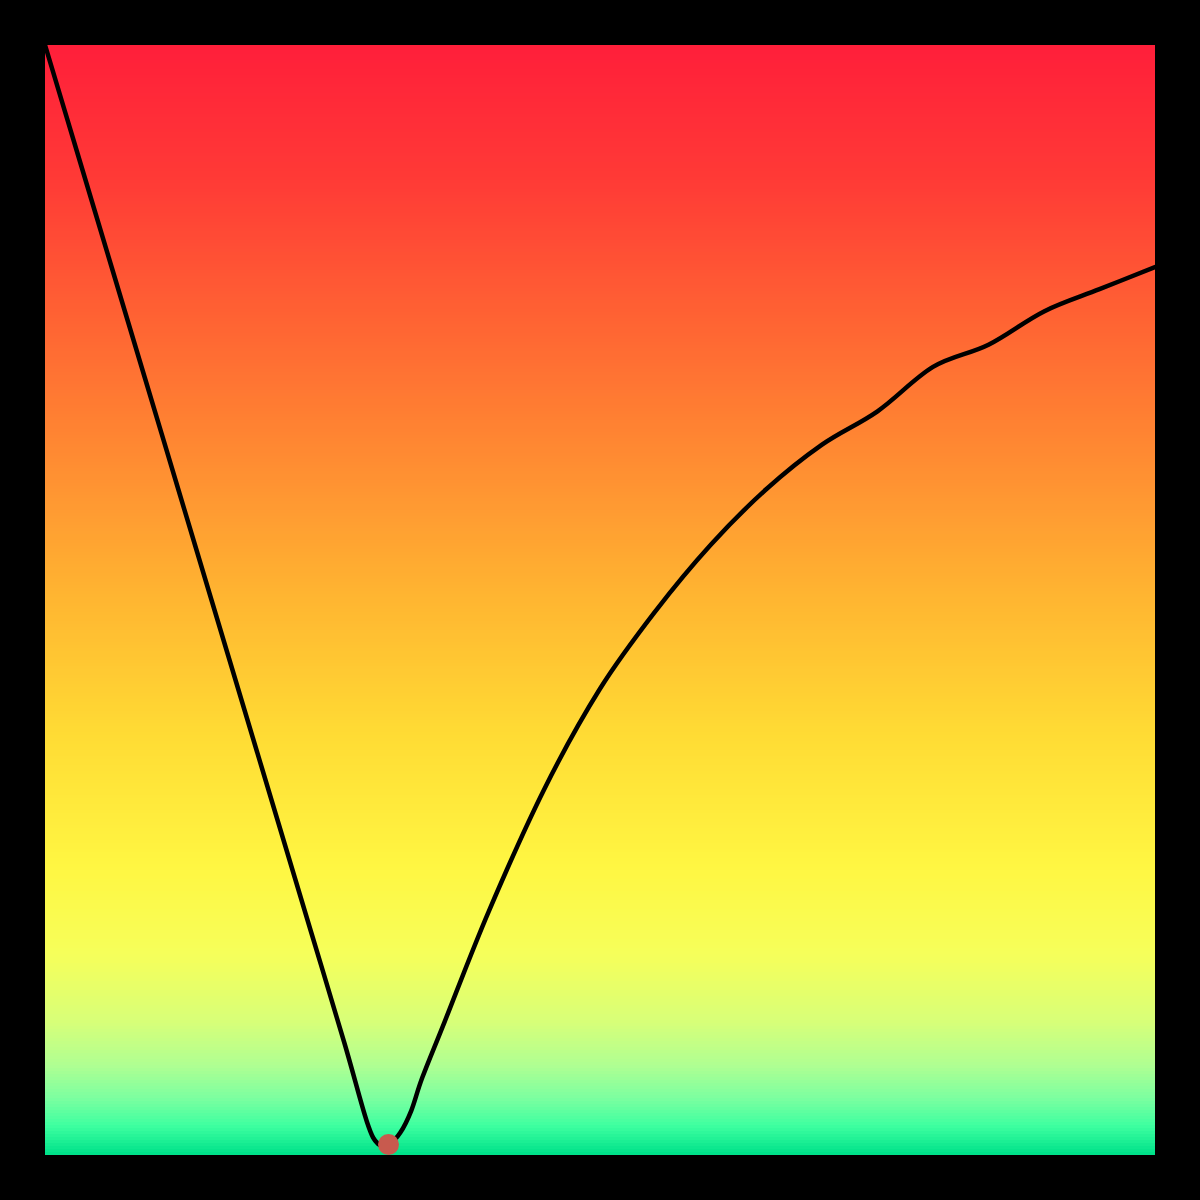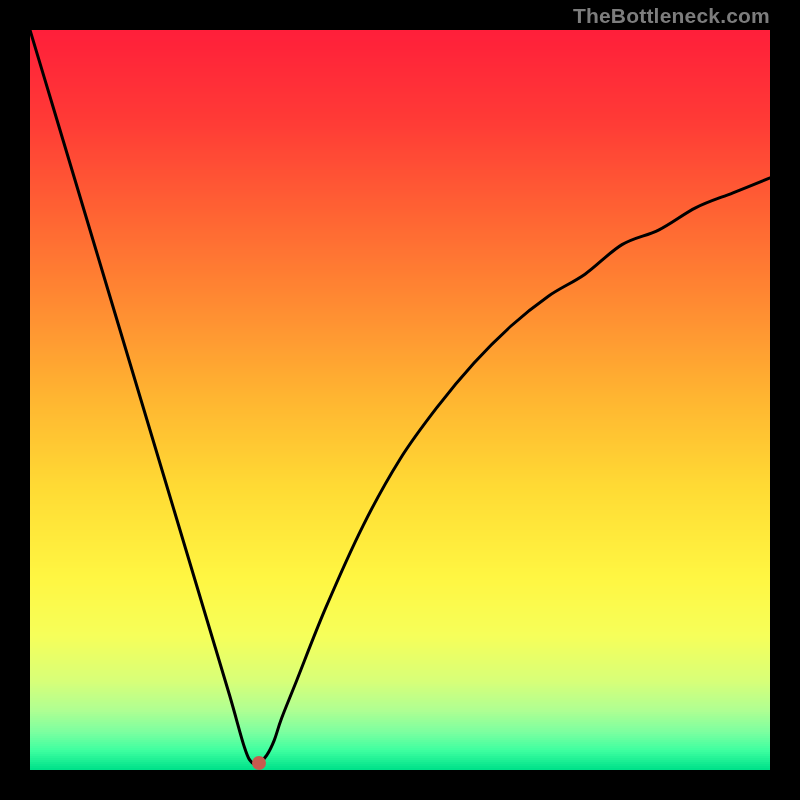--- a/index.html
+++ b/index.html
@@ -53,21 +53,20 @@
     width: 14px;
     height: 14px;
     border-radius: 50%;
     transform: translate(-50%, -50%);
   }
 </style>
 </head>
 <body>
 
 <div class="frame">
-  <div class="watermark">TheBottleneck.com</div>
   <div class="plot-area">
     <div class="gradient" id="gradient">
         <div class="row" style="height:2px;background:#ff1f3a"></div>
         <div class="row" style="height:2px;background:rgb(255,32,58)"></div>
         <div class="row" style="height:2px;background:rgb(255,32,58)"></div>
         <div class="row" style="height:2px;background:rgb(255,33,58)"></div>
         <div class="row" style="height:2px;background:rgb(255,33,58)"></div>
         <div class="row" style="height:2px;background:rgb(255,34,58)"></div>
         <div class="row" style="height:2px;background:rgb(255,35,57)"></div>
         <div class="row" style="height:2px;background:rgb(255,35,57)"></div>

